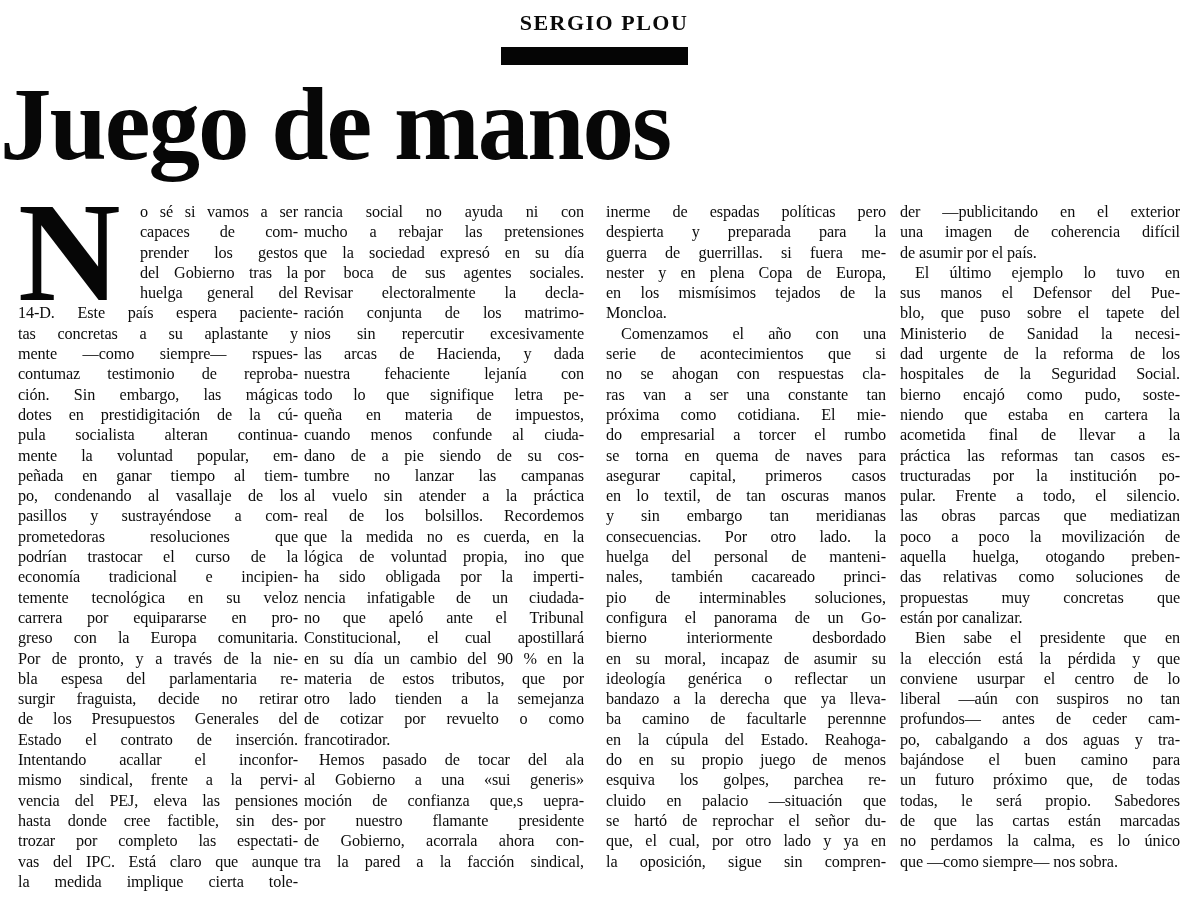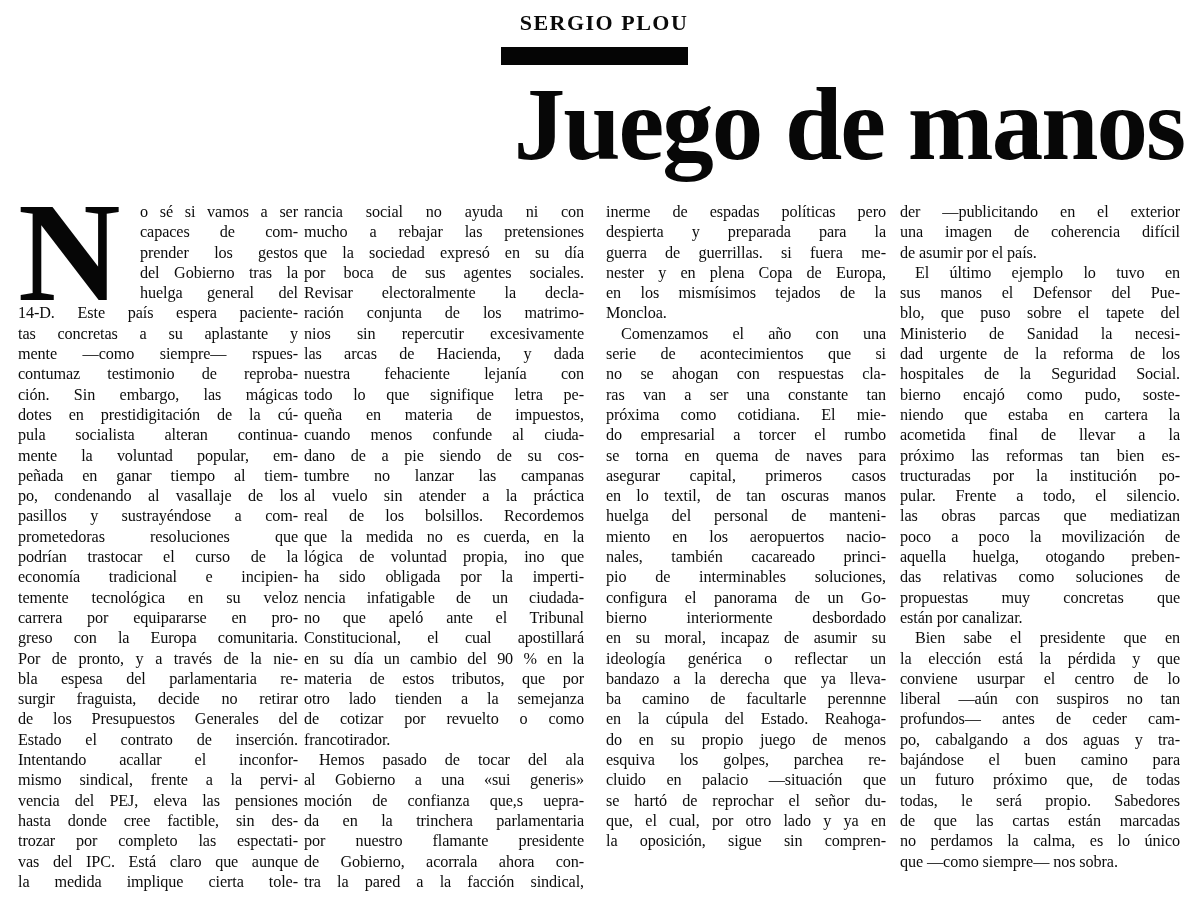--- a/index.html
+++ b/index.html
@@ -18,21 +18,21 @@
     letter-spacing: 1.5px;
     color: #0a0a0a;
   }
   .byline-rule {
     position: absolute; top: 47px; left: 501px;
     width: 187px; height: 18px;
     background: #050505;
   }
   .headline {
     position: absolute; top: 68px; left: 0; width: 100%;
-    text-align: right;
+    text-align: left;
     font-size: 103px; font-weight: bold;
     letter-spacing: -2px;
     line-height: 1.1;
     color: #070707;
     white-space: nowrap;
   }
   .columns {
     position: absolute; top: 202px; left: 18px;
     width: 1162px; height: 692px;
   }
@@ -137,43 +137,43 @@
       <div class="line">no que apeló ante el Tribunal</div>
       <div class="line">Constitucional, el cual apostillará</div>
       <div class="line">en su día un cambio del 90 % en la</div>
       <div class="line">materia de estos tributos, que por</div>
       <div class="line">otro lado tienden a la semejanza</div>
       <div class="line">de cotizar por revuelto o como</div>
       <div class="line end">francotirador.</div>
       <div class="line indent">Hemos pasado de tocar del ala</div>
       <div class="line">al Gobierno a una «sui generis»</div>
       <div class="line">moción de confianza que,s uepra-</div>
-      <div class="line">da en la trinchera parlamentaria</div>
       <div class="line">por nuestro flamante presidente</div>
       <div class="line">de Gobierno, acorrala ahora con-</div>
       <div class="line">tra la pared a la facción sindical,</div>
     </div>
   <div class="col col-2">
       <div class="line">inerme de espadas políticas pero</div>
       <div class="line">despierta y preparada para la</div>
       <div class="line">guerra de guerrillas. si fuera me-</div>
       <div class="line">nester y en plena Copa de Europa,</div>
       <div class="line">en los mismísimos tejados de la</div>
       <div class="line end">Moncloa.</div>
       <div class="line indent">Comenzamos el año con una</div>
       <div class="line">serie de acontecimientos que si</div>
       <div class="line">no se ahogan con respuestas cla-</div>
       <div class="line">ras van a ser una constante tan</div>
       <div class="line">próxima como cotidiana. El mie-</div>
       <div class="line">do empresarial a torcer el rumbo</div>
       <div class="line">se torna en quema de naves para</div>
       <div class="line">asegurar capital, primeros casos</div>
       <div class="line">en lo textil, de tan oscuras manos</div>
+      <div class="line">y sin embargo tan meridianas</div>
+      <div class="line">consecuencias. Por otro lado. la</div>
       <div class="line">huelga del personal de manteni-</div>
-      <div class="line">miento en los aeropuertos nacio-</div>
       <div class="line">nales, también cacareado princi-</div>
       <div class="line">pio de interminables soluciones,</div>
       <div class="line">configura el panorama de un Go-</div>
       <div class="line">bierno interiormente desbordado</div>
       <div class="line">en su moral, incapaz de asumir su</div>
       <div class="line">ideología genérica o reflectar un</div>
       <div class="line">bandazo a la derecha que ya lleva-</div>
       <div class="line">ba camino de facultarle perennne</div>
       <div class="line">en la cúpula del Estado. Reahoga-</div>
       <div class="line">do en su propio juego de menos</div>
@@ -189,21 +189,21 @@
       <div class="line end">de asumir por el país.</div>
       <div class="line indent">El último ejemplo lo tuvo en</div>
       <div class="line">sus manos el Defensor del Pue-</div>
       <div class="line">blo, que puso sobre el tapete del</div>
       <div class="line">Ministerio de Sanidad la necesi-</div>
       <div class="line">dad urgente de la reforma de los</div>
       <div class="line">hospitales de la Seguridad Social.</div>
       <div class="line">bierno encajó como pudo, soste-</div>
       <div class="line">niendo que estaba en cartera la</div>
       <div class="line">acometida final de llevar a la</div>
-      <div class="line">próximo las reformas tan bien es-</div>
+      <div class="line">práctica las reformas tan casos es-</div>
       <div class="line">tructuradas por la institución po-</div>
       <div class="line">pular. Frente a todo, el silencio.</div>
       <div class="line">las obras parcas que mediatizan</div>
       <div class="line">poco a poco la movilización de</div>
       <div class="line">aquella huelga, otogando preben-</div>
       <div class="line">das relativas como soluciones de</div>
       <div class="line">propuestas muy concretas que</div>
       <div class="line end">están por canalizar.</div>
       <div class="line indent">Bien sabe el presidente que en</div>
       <div class="line">la elección está la pérdida y que</div>

